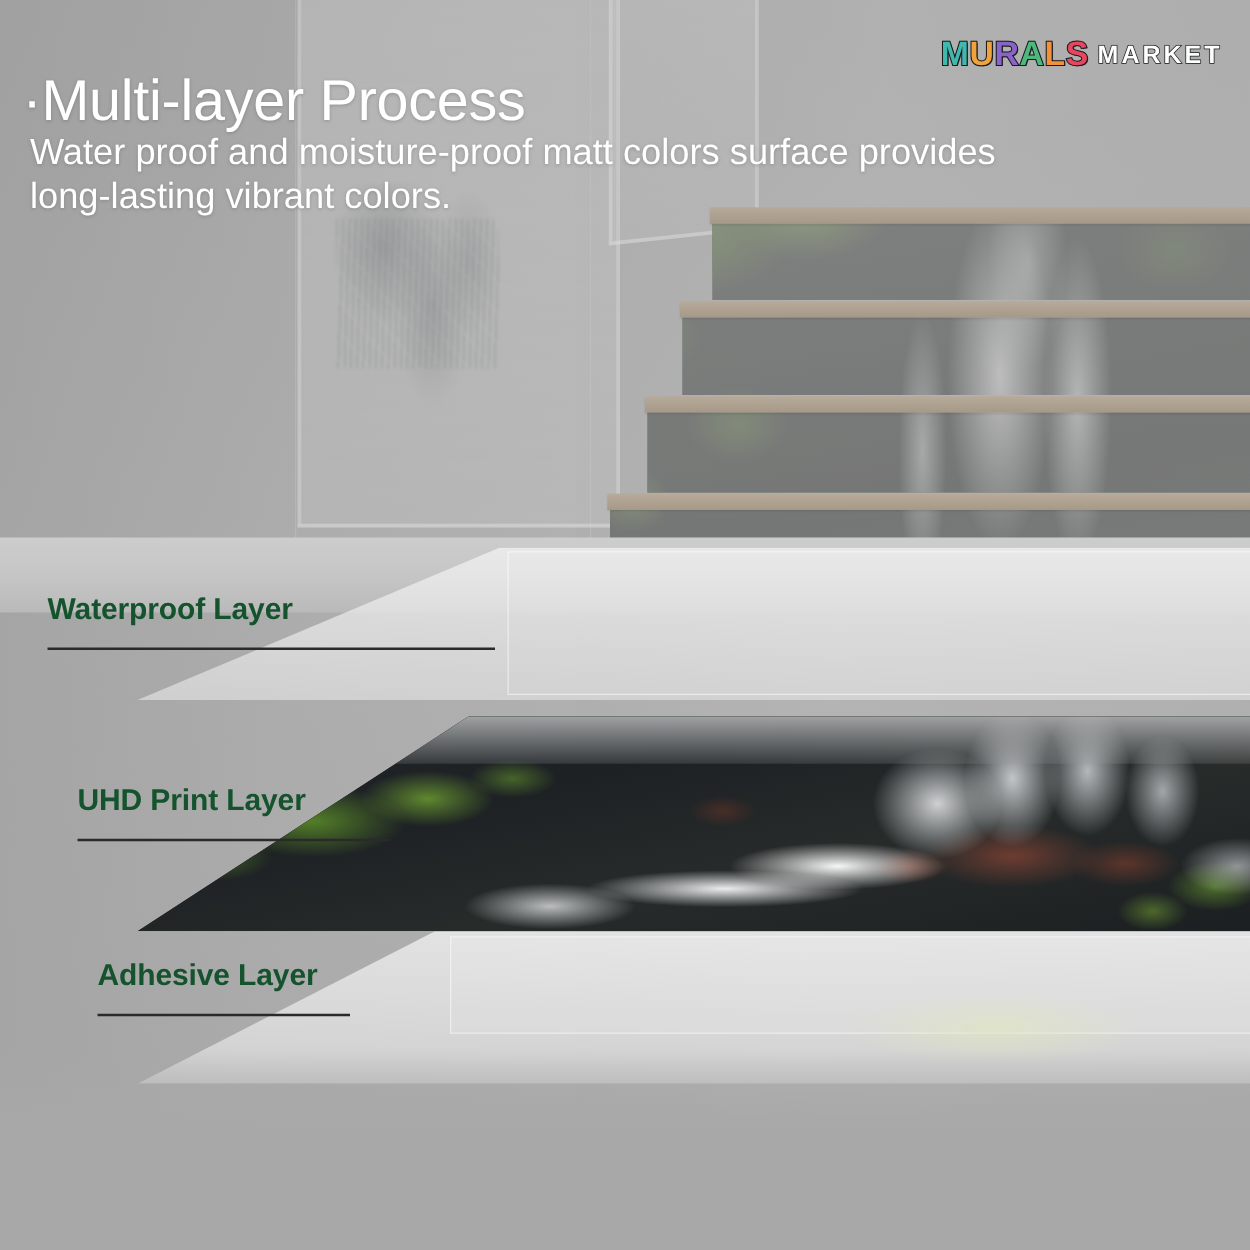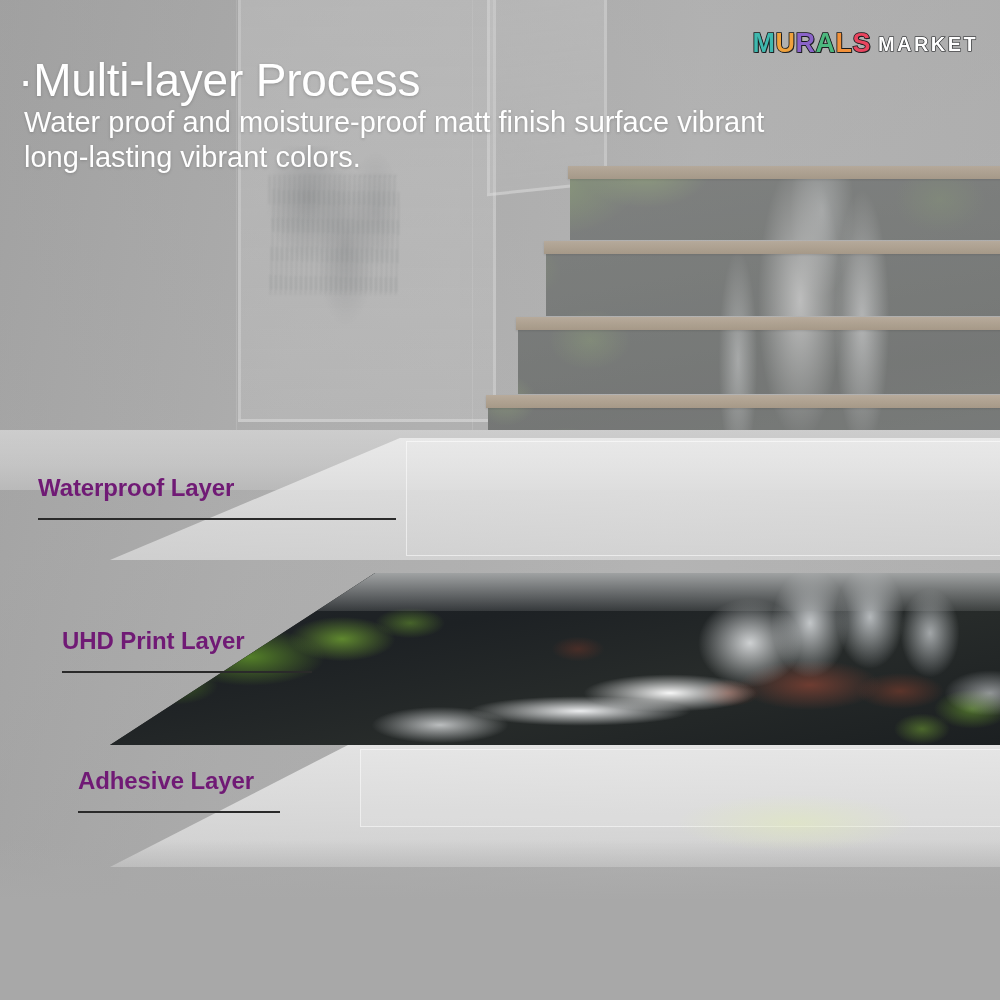--- a/index.html
+++ b/index.html
@@ -213,21 +213,21 @@
     border:1px solid rgba(255,255,255,0.50);
     background:rgba(255,255,255,0.10);
   }
   .adhesive-glow {
     position:absolute; left:520px; top:30px; width:330px; height:80px;
     background:radial-gradient(ellipse 165px 40px at 50% 60%, rgba(224,232,190,.62), rgba(224,232,190,0) 72%);
   }
 
   
   .layer-label {
-    position:absolute; font-weight:bold; color:#701a75;
+    position:absolute; font-weight:bold; color:#14532d;
     font-size:24px; white-space:nowrap; letter-spacing:-0.1px;
   }
   .leader {
     position:absolute; height:2px; background:#2a2a2a;
   }
 
   #label-waterproof { left:38px; top:474px; }
   #leader-waterproof { left:38px; top:518px; width:358px; }
 
   #label-uhd { left:62px; top:627px; }
@@ -311,21 +311,21 @@
   <div class="leader" id="leader-waterproof"></div>
 
   <div class="layer-label" id="label-uhd">UHD Print Layer</div>
   <div class="leader" id="leader-uhd"></div>
 
   <div class="layer-label" id="label-adhesive">Adhesive Layer</div>
   <div class="leader" id="leader-adhesive"></div>
 
   <div class="title"><span>·</span><span>Multi-layer Process</span></div>
 
-  <div class="subtitle">Water proof and moisture-proof matt finish surface vibrant long-lasting vibrant colors.</div>
+  <div class="subtitle">Water proof and moisture-proof matt colors surface provides long-lasting vibrant colors.</div>
 
   <div class="logo">
     <div class="logo-murals" id="logo-murals">
         <span style="color: rgb(63, 184, 174);">M</span>
         <span style="color: rgb(240, 162, 60);">U</span>
         <span style="color: rgb(138, 99, 200);">R</span>
         <span style="color: rgb(76, 184, 126);">A</span>
         <span style="color: rgb(242, 145, 58);">L</span>
         <span style="color: rgb(232, 69, 95);">S</span>
       </div>

